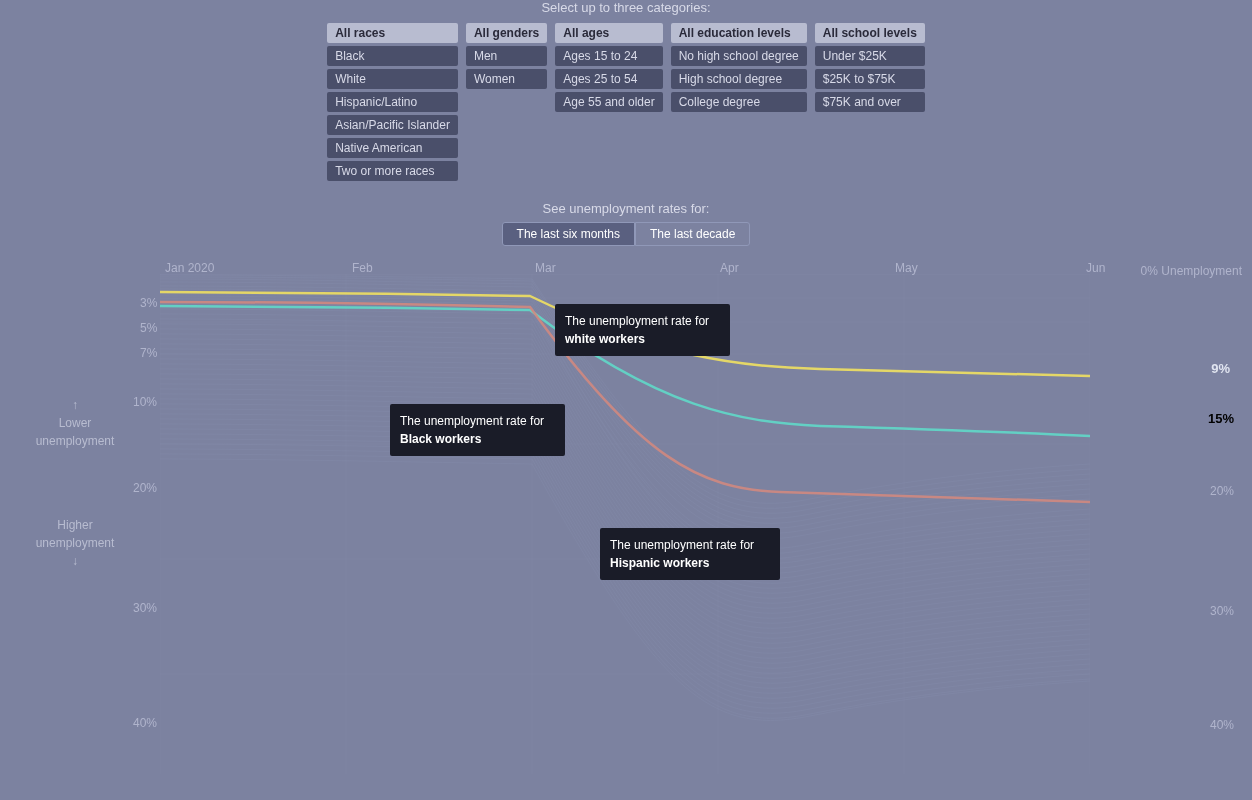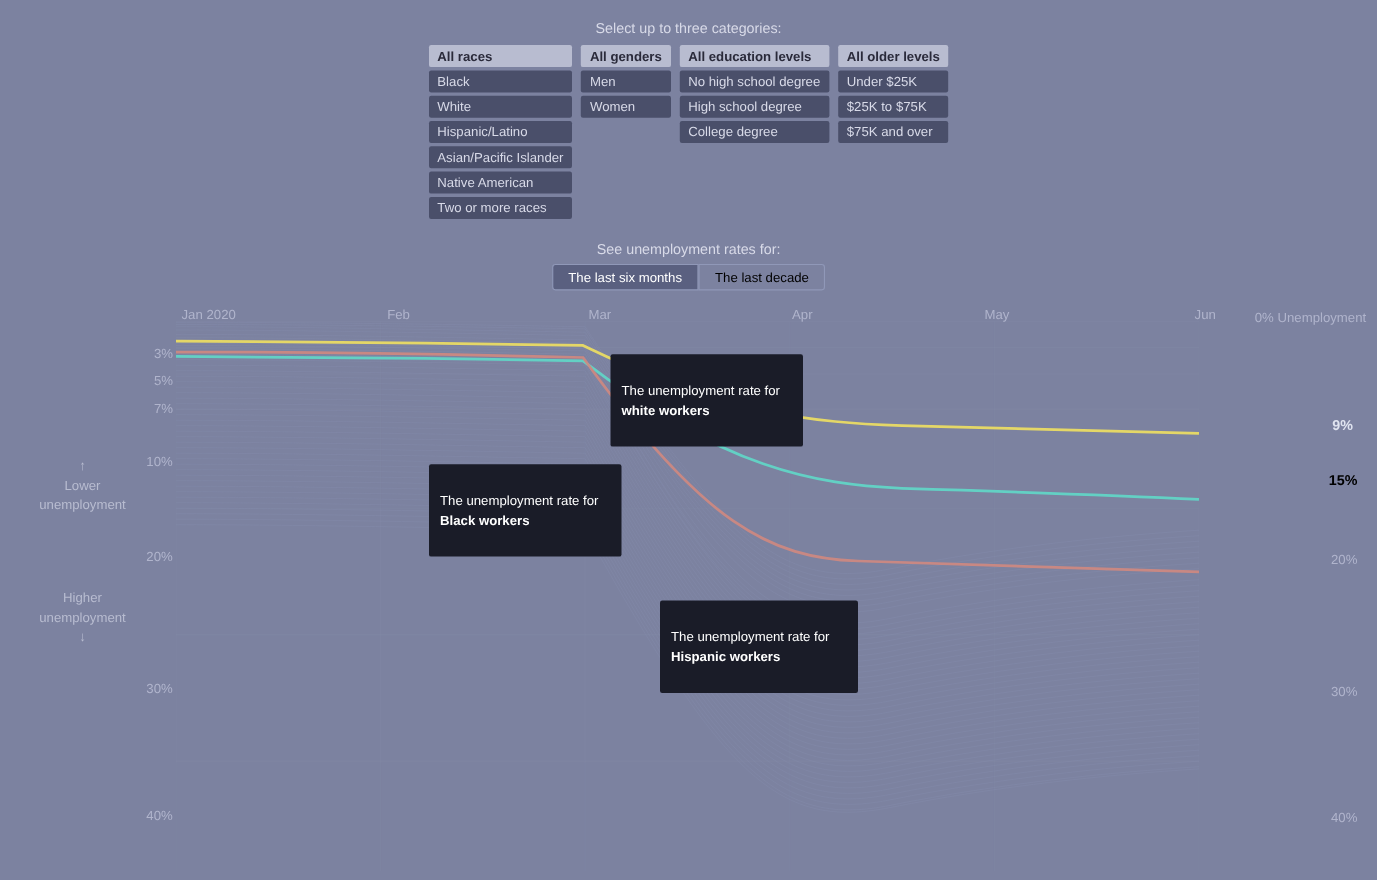--- a/index.html
+++ b/index.html
@@ -12,21 +12,20 @@
       position: relative;
     }
     .container {
       width: 1252px;
       height: 800px;
       position: relative;
     }
     
     .controls {
       text-align: center;
-      padding-top: 18px;
       padding-bottom: 8px;
     }
     .controls-title {
       color: #d8dae8;
       font-size: 13px;
       margin-bottom: 8px;
     }
     .categories-row {
       display: flex;
       justify-content: center;
@@ -71,36 +70,36 @@
     .time-btns {
       display: inline-flex;
       gap: 0;
     }
     .time-btn {
       padding: 4px 14px;
       font-size: 12px;
       cursor: pointer;
       border: 1px solid #9098b8;
       background: transparent;
-      color: #000000;
+      color: #ffffff;
     }
     .time-btn.active {
       background: #5a6080;
       color: #fff;
       border-color: #9098b8;
     }
     .time-btn:first-child { border-radius: 3px 0 0 3px; }
     .time-btn:last-child { border-radius: 0 3px 3px 0; }
     
     .tooltip {
       position: absolute;
       background: #1a1c28;
       color: #fff;
       font-size: 12px;
-      padding: 24px 10px;
+      padding: 8px 10px;
       border-radius: 2px;
       line-height: 1.5;
       max-width: 180px;
     }
   </style>
 </head>
 <body>
 
 <div class="container">
 
@@ -117,30 +116,36 @@
         <button class="cat-btn item">Native American</button>
         <button class="cat-btn item">Two or more races</button>
       </div>
 
       <div class="category-column">
         <button class="cat-btn header">All genders</button>
         <button class="cat-btn item">Men</button>
         <button class="cat-btn item">Women</button>
       </div>
 
+      <div class="category-column">
+        <button class="cat-btn header">All ages</button>
+        <button class="cat-btn item">Ages 15 to 24</button>
+        <button class="cat-btn item">Ages 25 to 54</button>
+        <button class="cat-btn item">Age 55 and older</button>
+      </div>
 
       <div class="category-column">
         <button class="cat-btn header">All education levels</button>
         <button class="cat-btn item">No high school degree</button>
         <button class="cat-btn item">High school degree</button>
         <button class="cat-btn item">College degree</button>
       </div>
 
       <div class="category-column">
-        <button class="cat-btn header">All older levels</button>
+        <button class="cat-btn header">All school levels</button>
         <button class="cat-btn item">Under $25K</button>
         <button class="cat-btn item">$25K to $75K</button>
         <button class="cat-btn item">$75K and over</button>
       </div>
     </div>
   </div>
 
   <div class="time-selector">
     <div class="time-selector-text">See unemployment rates for:</div>
     <div class="time-btns">

